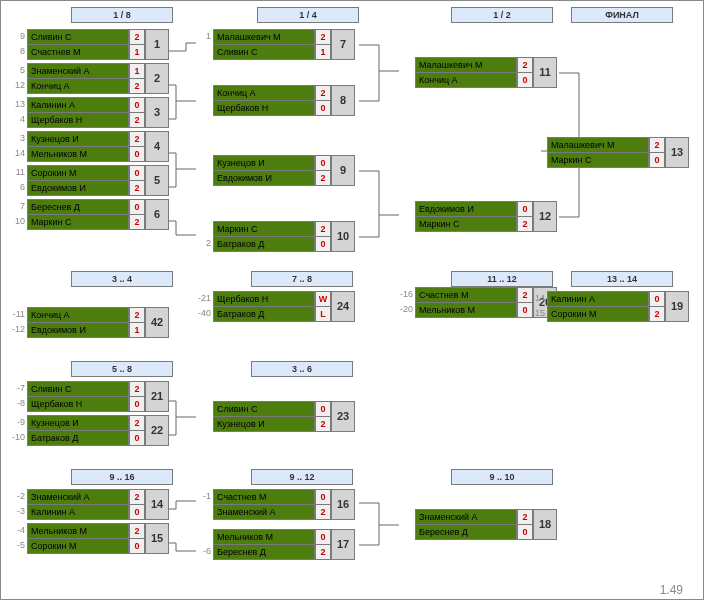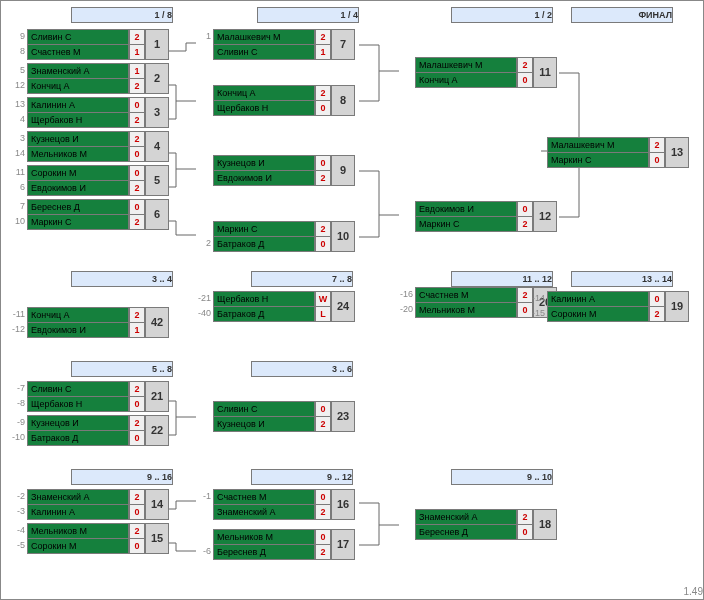--- a/index.html
+++ b/index.html
@@ -1,29 +1,29 @@
 <!DOCTYPE html>
 <html><head>
 <meta charset="utf-8">
 <style>
   html,body{margin:0;padding:0;background:#fff;font-family:Verdana,Arial,sans-serif;font-size:9px;color:#000;width:704px;height:600px;overflow:hidden}
   .stage{position:relative;width:704px;height:600px;border:1px solid #888;box-sizing:border-box}
-  .hdr{position:absolute;width:100px;height:14px;line-height:14px;text-align:right;background:#dce9fb;border:1px solid #7a7a7a;font-weight:bold;color:#333;font-size:9px}
+  .hdr{position:absolute;width:100px;height:14px;line-height:14px;text-align:center;background:#dce9fb;border:1px solid #7a7a7a;font-weight:bold;color:#333;font-size:9px}
   .match{position:absolute;width:180px;height:30px}
   .match.r1{width:170px}
   .match.r2,.match.r3,.match.r4{width:180px}
   .seed{position:absolute;left:0;width:14px;height:14px;line-height:14px;text-align:right;color:#888;font-size:9px}
   .row1 .seed{top:0}.row2 .seed{top:15px}
-  .name{position:absolute;left:16px;top:0;width:94px;height:14px;line-height:14px;padding:0 3px;background:#15803d;border:1px solid #7a7a7a;font-size:9px;overflow:hidden;white-space:nowrap}
+  .name{position:absolute;left:16px;top:0;width:94px;height:14px;line-height:14px;padding:0 3px;background:#4d7c0f;border:1px solid #7a7a7a;font-size:9px;overflow:hidden;white-space:nowrap}
   .row2 .name{top:15px}
   .sc{position:absolute;left:118px;top:0;width:14px;height:14px;line-height:14px;text-align:center;background:#f0f0f0;border:1px solid #7a7a7a;color:#c00;font-weight:bold;font-size:9px}
   .row2 .sc{top:15px}
   .mnum{position:absolute;left:134px;top:0;width:22px;height:29px;line-height:29px;text-align:center;background:#d4d4d4;border:1px solid #7a7a7a;font-size:11px;font-weight:bold;color:#333}
   svg.lines{position:absolute;top:0;left:0;pointer-events:none}
-  .ver{position:absolute;right:0;bottom:2px;font-size:10px;color:#888}
+  .ver{position:absolute;right:20px;bottom:2px;font-size:12px;color:#888}
 </style>
 </head>
 <body>
 <div class="stage">
 
 <svg class="lines" width="704" height="600">
   <g stroke="#666" stroke-width="1" fill="none">
 
     <path d="M167 50 H185 V42 M185 42 H195"></path>
     <path d="M167 84 H175 V100 M167 118 H175 V100 M175 100 H195"></path>

